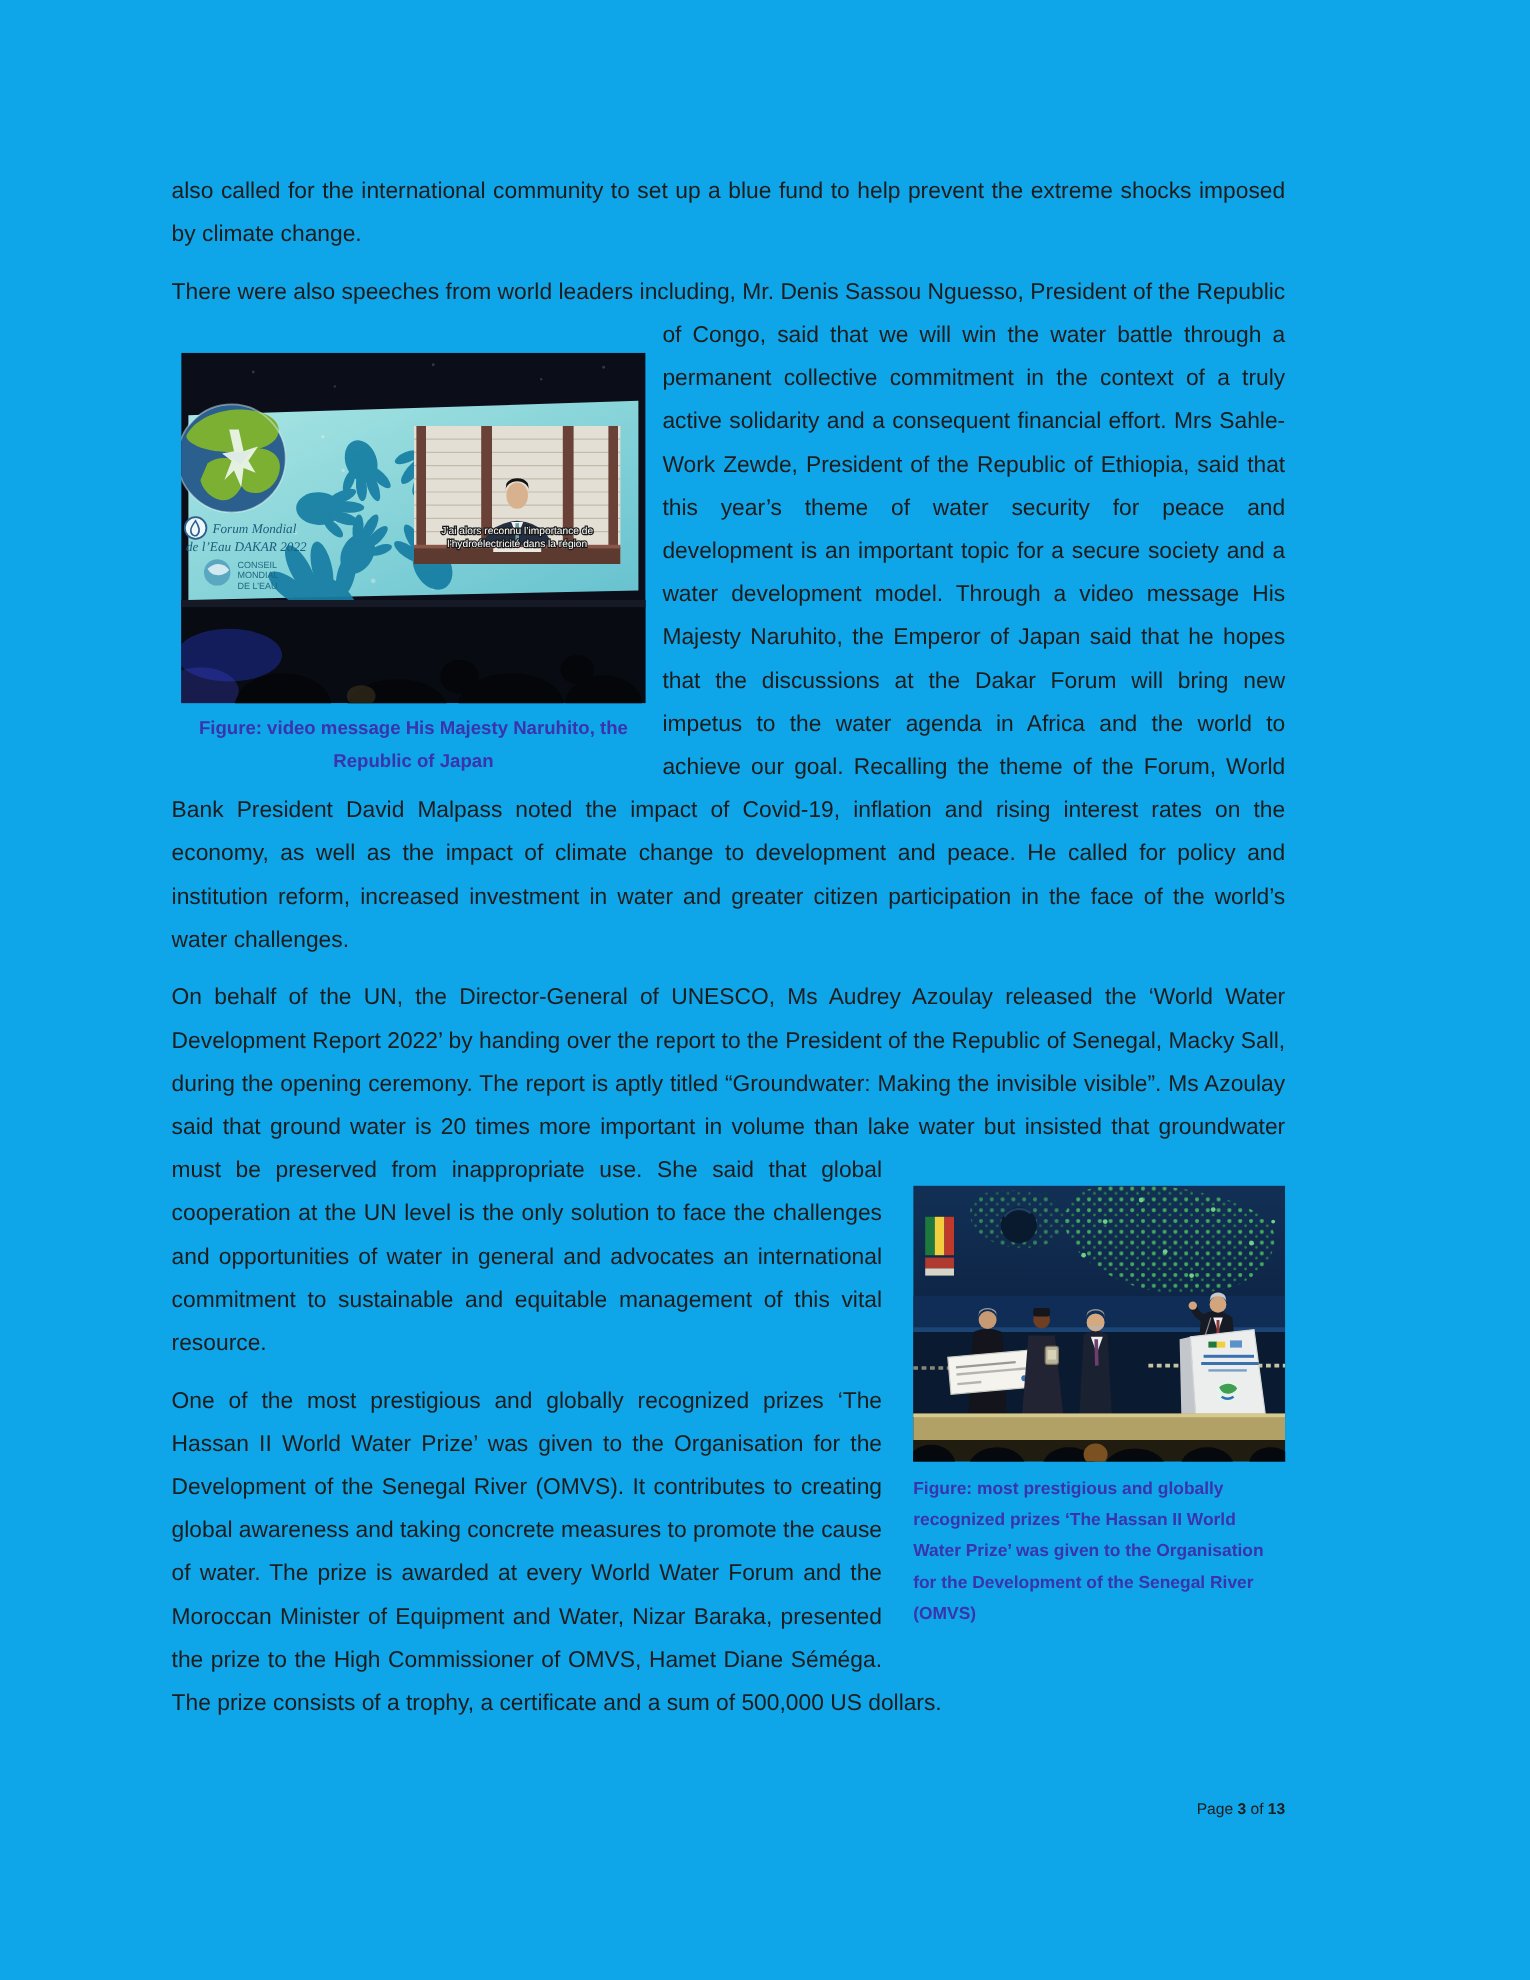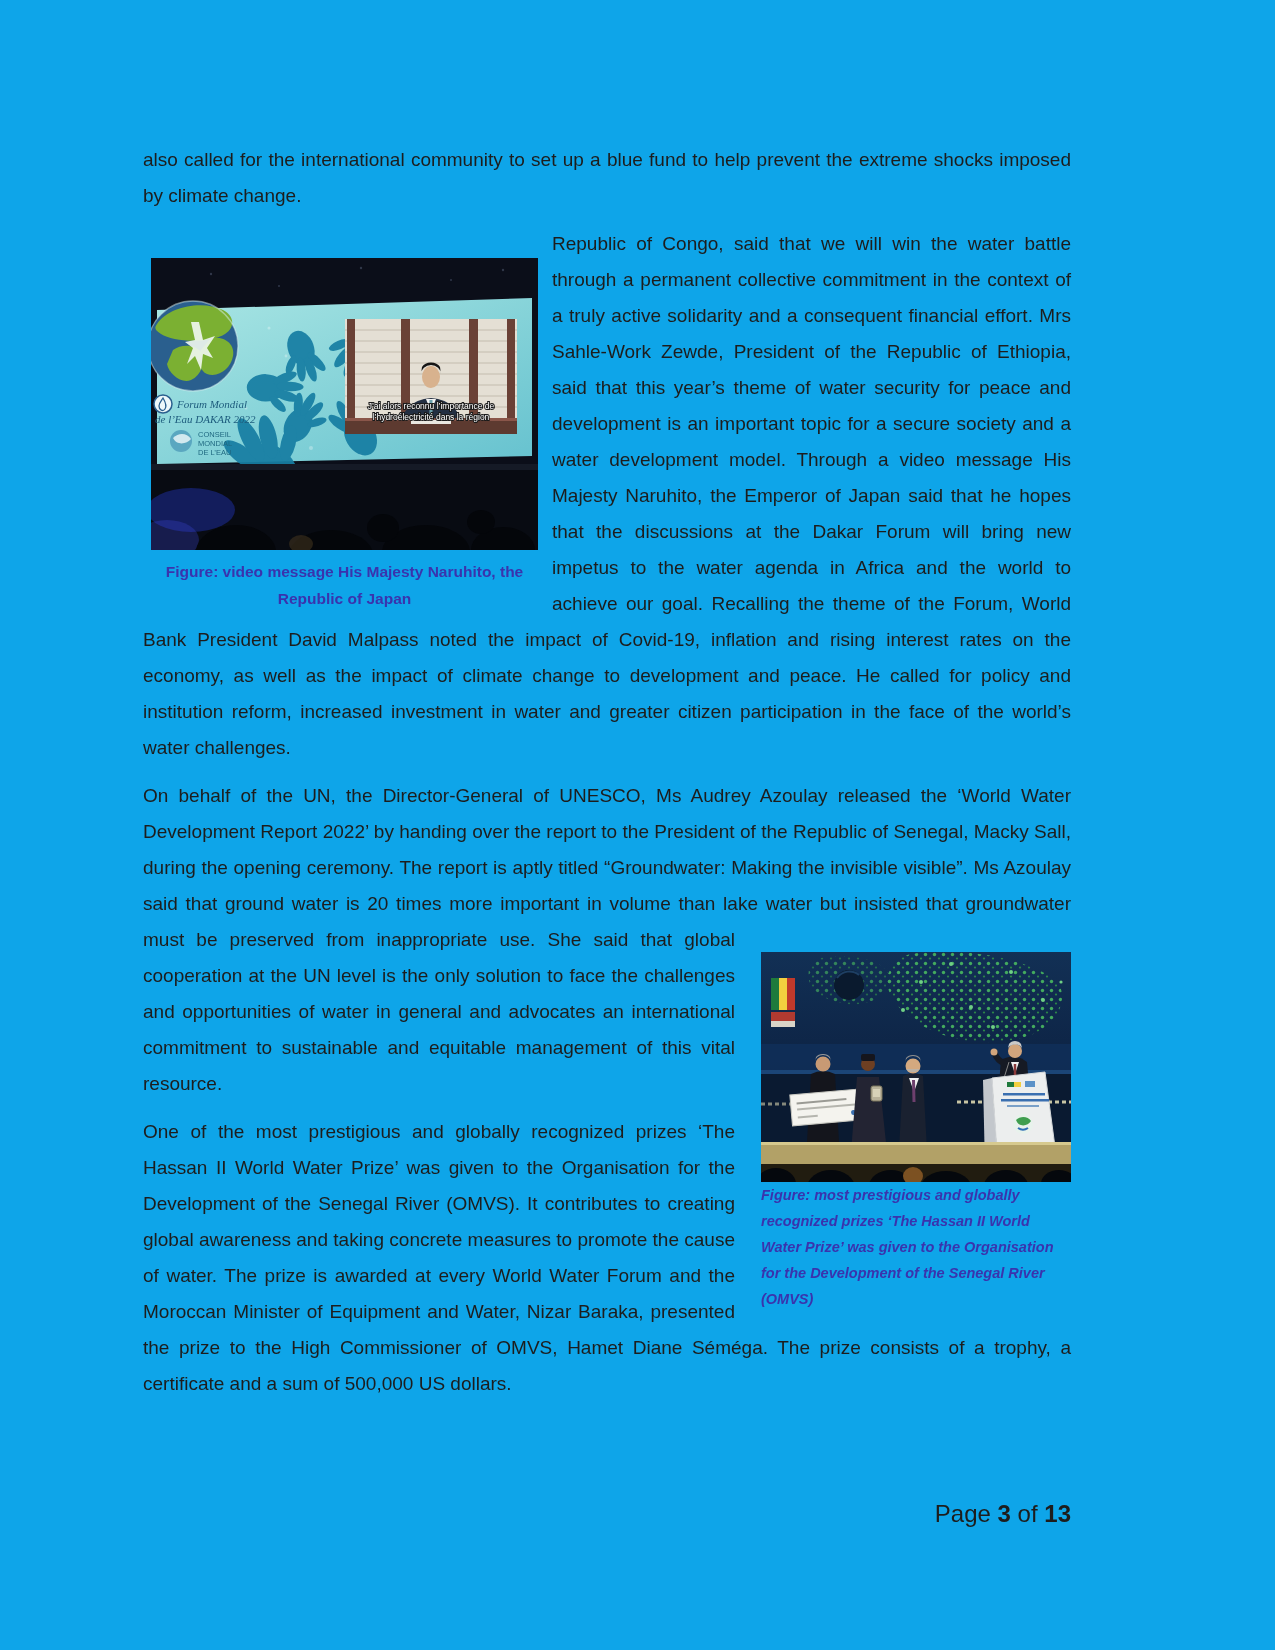--- a/index.html
+++ b/index.html
@@ -15,38 +15,38 @@
     text-align:justify; color:#1d1d1d;
   }
   .fig { display:block; }
   .fig svg { display:block; }
   .fig-left  { float:left;  width:387px; margin:32px 14px 10px 8px; }
   .fig-right { float:right; width:310px; margin:30px 0 12px 26px; }
   .caption {
     display:block; font-weight:bold; color:#3a33ad;
   }
   .fig-left .caption  { text-align:center; font-size:15.5px; line-height:27px; margin-top:8px; padding:0 4px; }
-  .fig-right .caption { text-align:left;   font-size:14.5px; line-height:26px; margin-top:0;font-style:italic; }
+  .fig-right .caption { text-align:left;   font-size:14.5px; line-height:26px; margin-top:10px; }
   .footer {
     position:absolute; top:1500px; right:204px;
-    font-size:24px; color:#1d1d1d; white-space:nowrap;
+    font-size:13px; color:#1d1d1d; white-space:nowrap;
   }
   .footer .b { font-weight:bold; }
   text { font-family:"Liberation Sans","DejaVu Sans",sans-serif; }
   .serif-it { font-family:"Liberation Serif","DejaVu Serif",serif; font-style:italic; }
 </style>
 </head>
 <body>
 
 <div class="page">
   <div class="content">
 
     <p>also called for the international community to set up a blue fund to help prevent the extreme shocks imposed by climate change.</p>
 
-    <p>
+    <p><span>There were also speeches from world leaders including, Mr. Denis Sassou Nguesso, President of the</span>
       <span class="fig fig-left">
         <svg viewBox="0 0 387 292" width="387" height="292" role="img">
           <defs>
             <linearGradient id="scr1" x1="0" y1="0" x2="1" y2="1">
               <stop offset="0" stop-color="#aae6e4"></stop>
               <stop offset="0.55" stop-color="#84d2d8"></stop>
               <stop offset="1" stop-color="#66c2cf"></stop>
             </linearGradient>
             <g id="hand1">
               <ellipse cx="0" cy="6" rx="13" ry="18"></ellipse>

